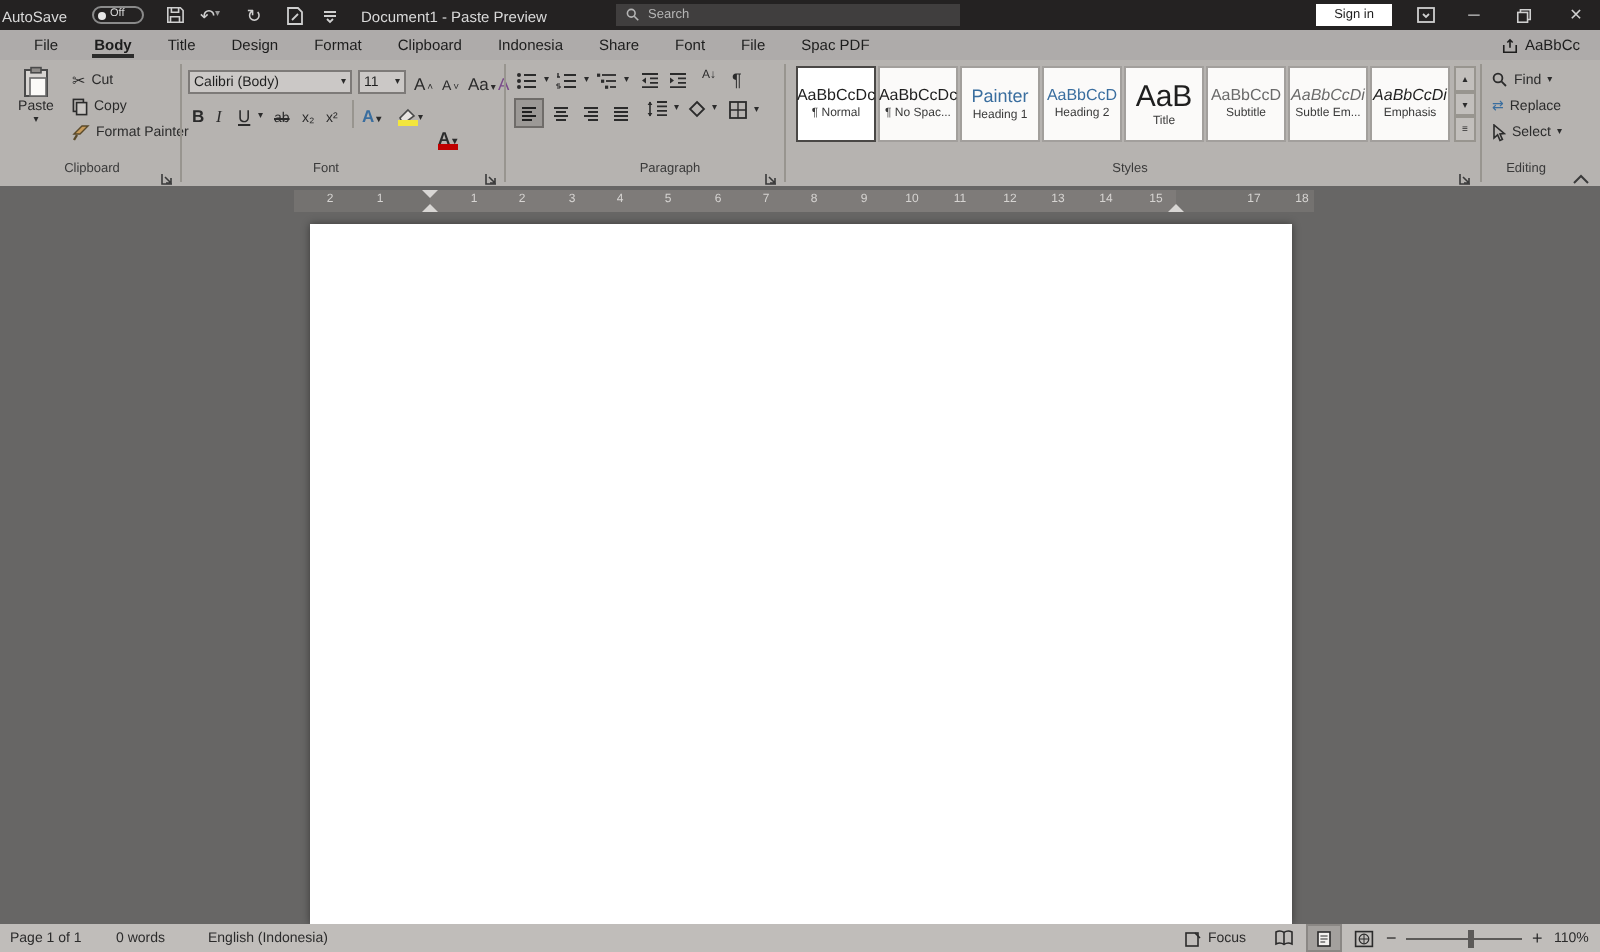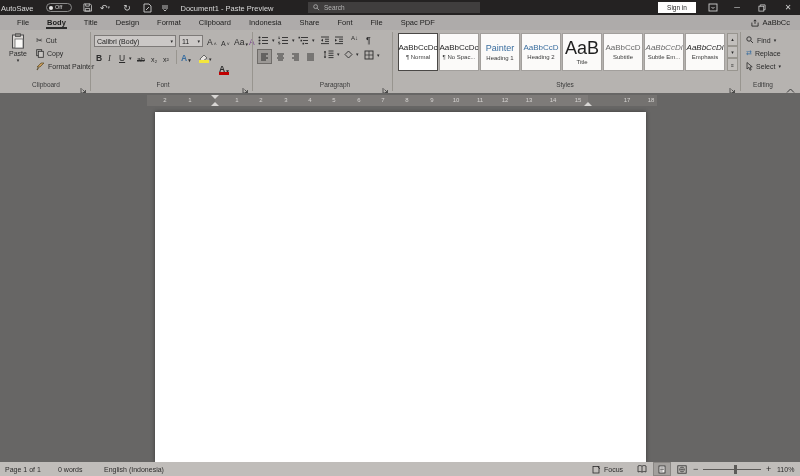--- a/index.html
+++ b/index.html
@@ -391,21 +391,21 @@
     </div>
     <div class="stylecard" style="left:480px;">
       <span class="sample" style="color:#3a6e9f;font-size:9px;">Painter</span>
       <span class="sname">Heading 1</span>
     </div>
     <div class="stylecard" style="left:521px;">
       <span class="sample" style="color:#3a6e9f;">AaBbCcD</span>
       <span class="sname">Heading 2</span>
     </div>
     <div class="stylecard" style="left:562px;">
-      <span class="sample" style="font-size:18px;">AaB</span>
+      <span class="sample" style="font-size:15px;">AaB</span>
       <span class="sname">Title</span>
     </div>
     <div class="stylecard" style="left:603px;">
       <span class="sample" style="color:#6a6a6a;">AaBbCcD</span>
       <span class="sname">Subtitle</span>
     </div>
     <div class="stylecard" style="left:644px;">
       <span class="sample" style="font-style:italic;color:#6a6a6a;">AaBbCcDi</span>
       <span class="sname">Subtle Em...</span>
     </div>

